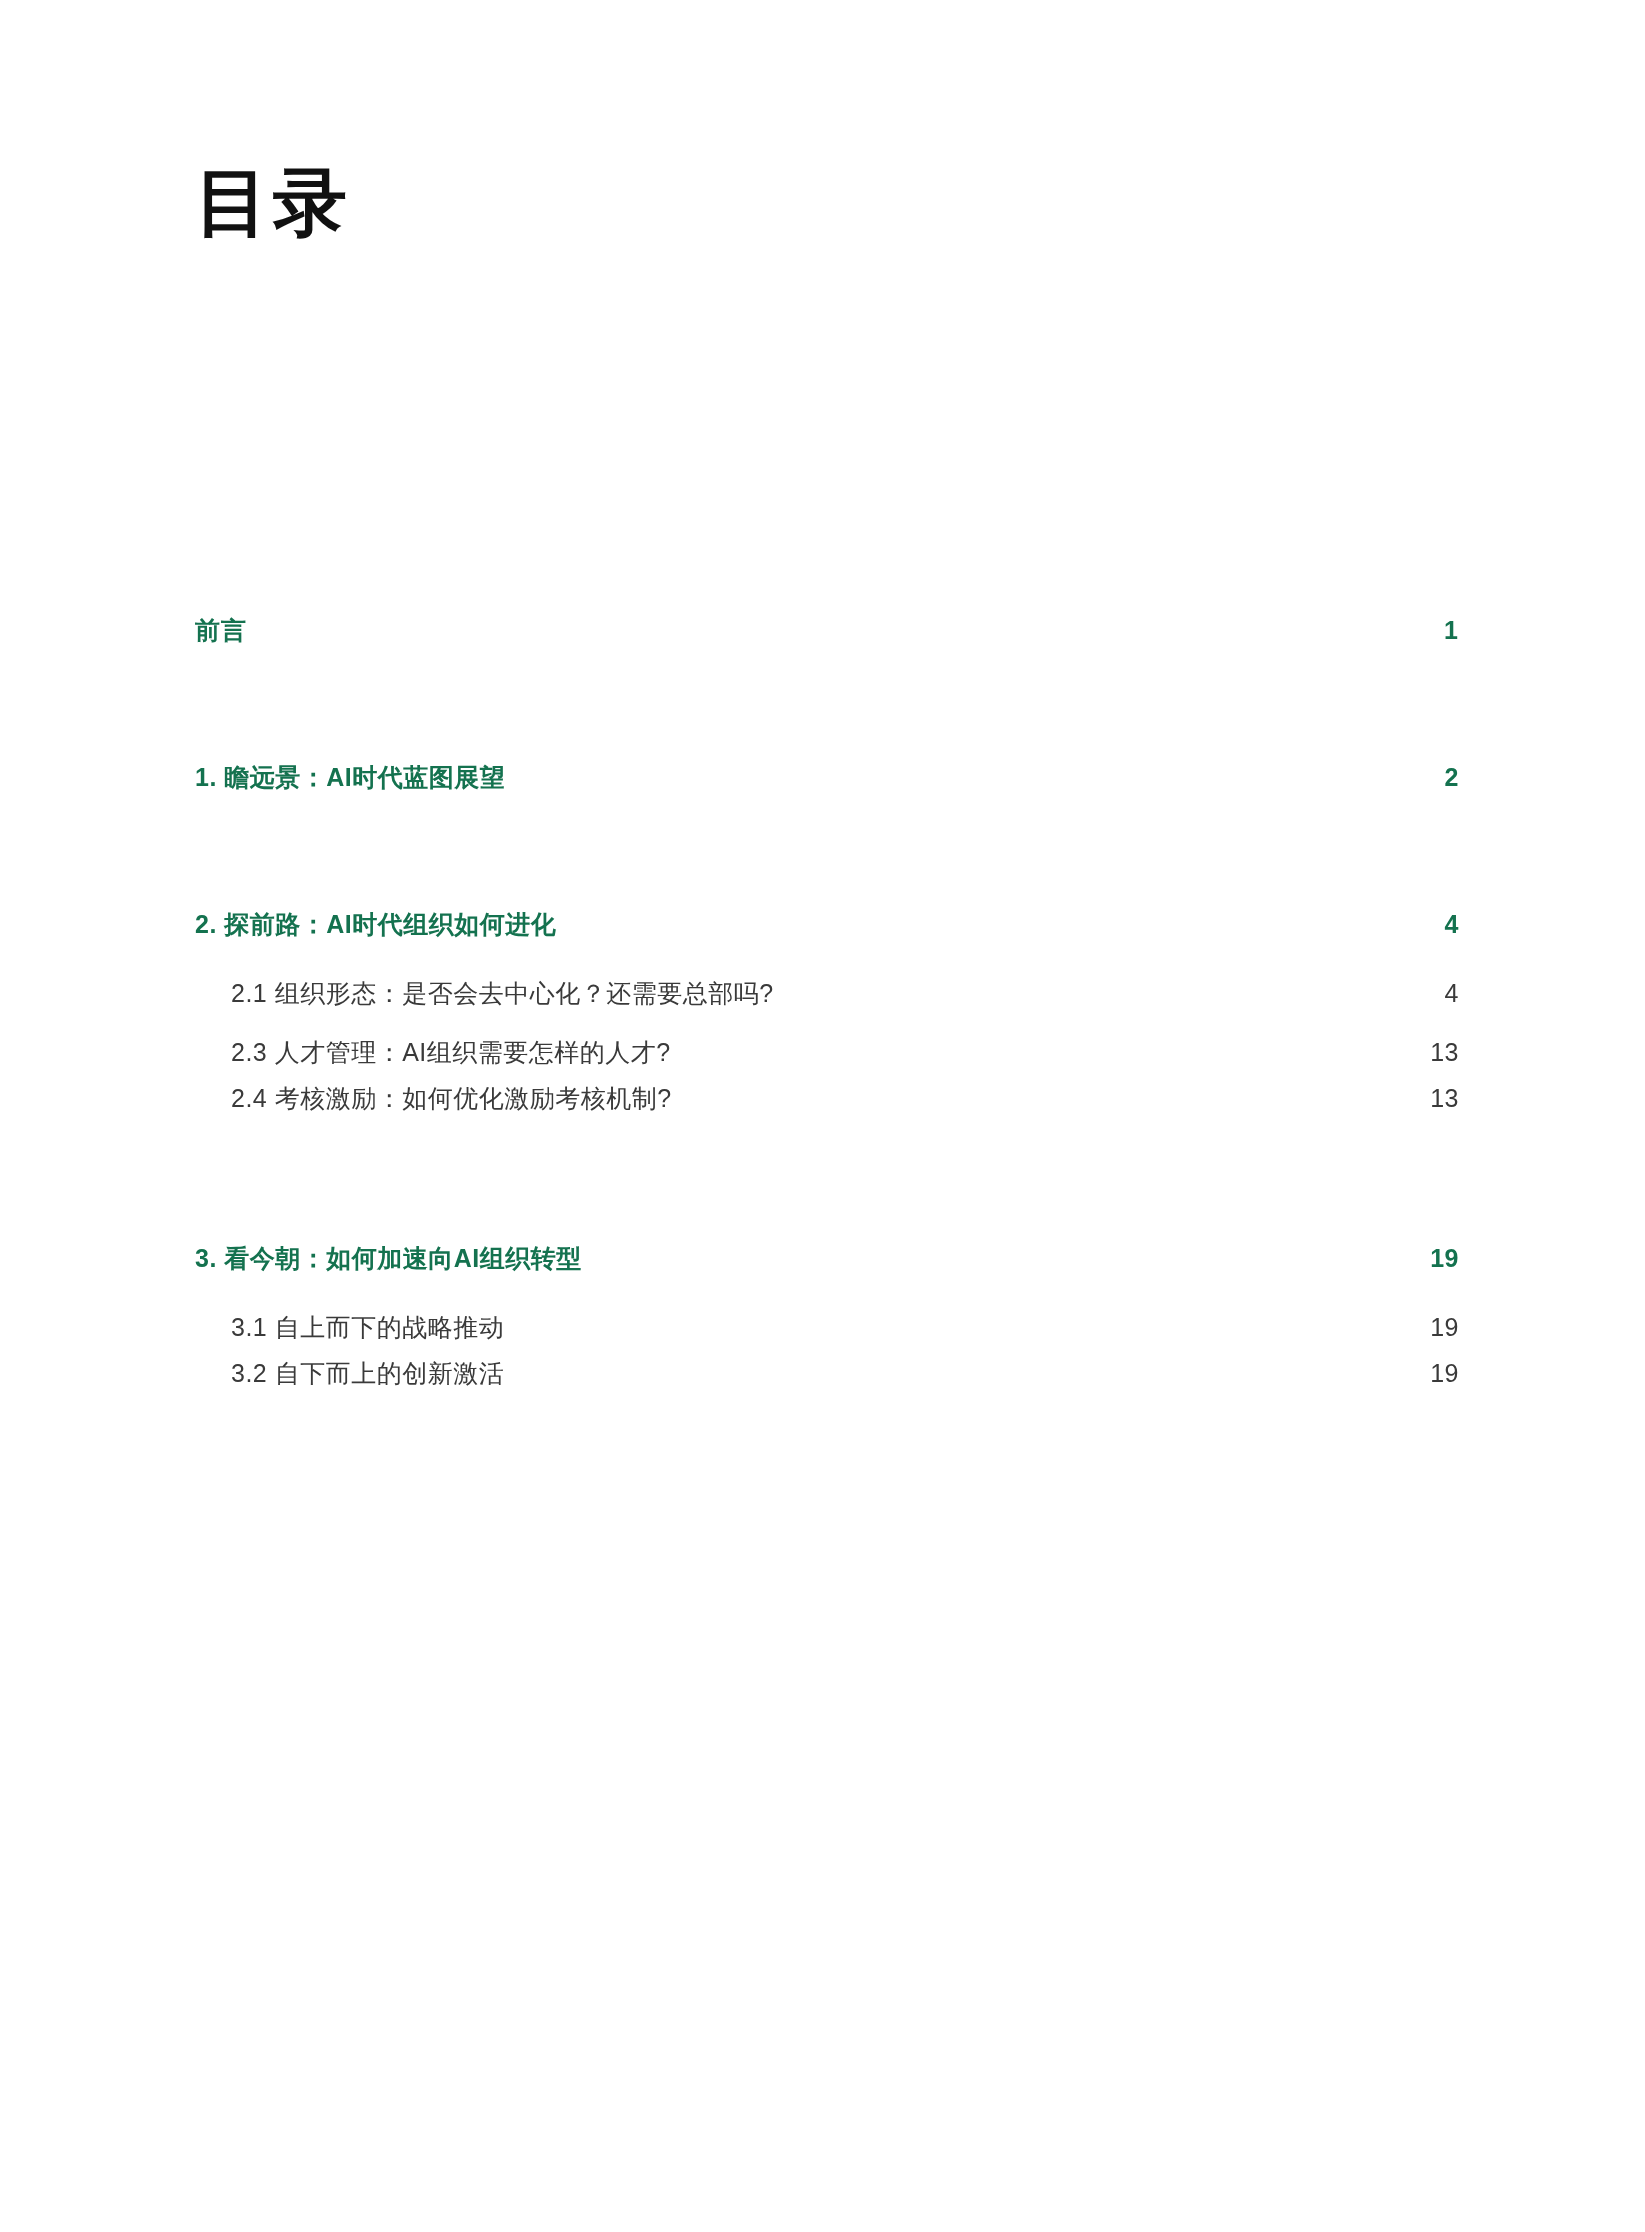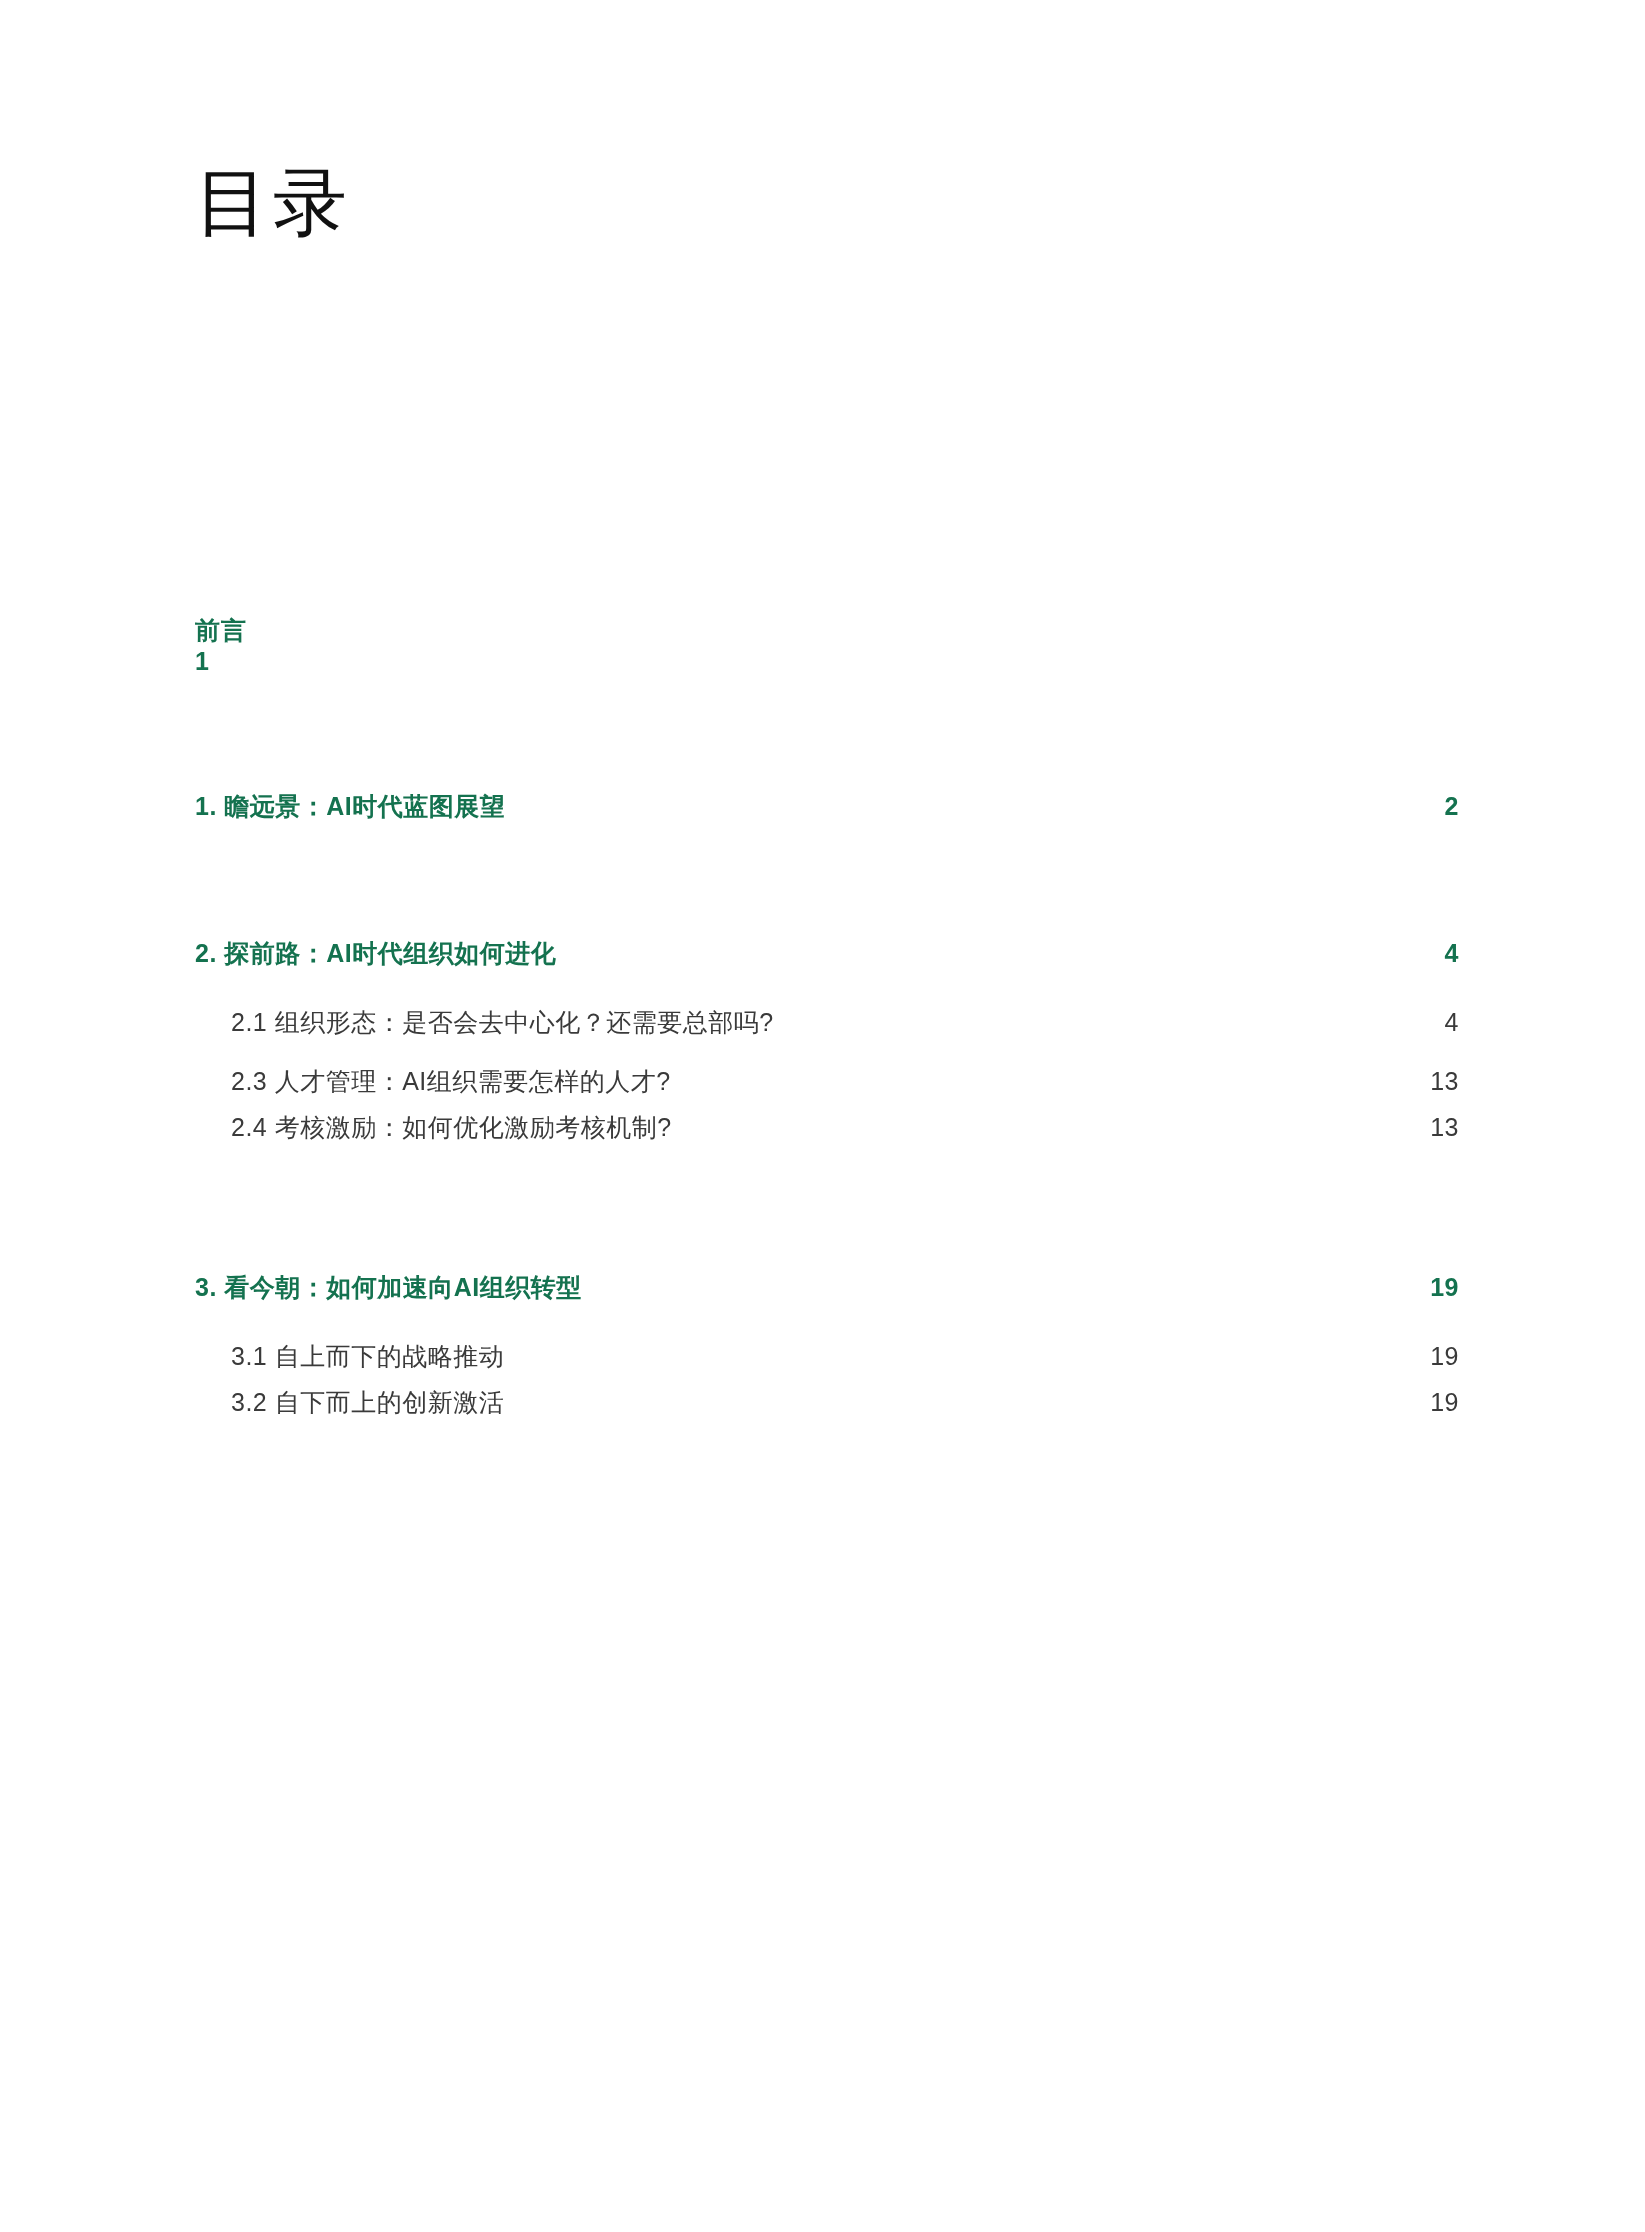--- a/index.html
+++ b/index.html
@@ -17,21 +17,21 @@
   }
   .content {
     position: absolute;
     left: 195px;
     top: 0;
     width: 1264px;
   }
   .toc-title {
     font-family: "Liberation Serif", serif;
     font-size: 74px;
-    font-weight: 400;
+    font-weight: 700;
     color: #111111;
     letter-spacing: 4px;
     margin: 0;
     padding-top: 159px;
     line-height: 1.2;
   }
   .toc-list {
     margin-top: 366px;
   }
   .toc-row {
@@ -45,21 +45,20 @@
   }
   .toc-row .pageno {
     white-space: nowrap;
     text-align: right;
   }
 
   
   .row-part {
     margin-bottom: 0;
     padding-top: 0;
-    flex-direction: column;
   }
   .row-part .label,
   .row-part .pageno {
     font-size: 25px;
     font-weight: 700;
     color: #14724f;
     letter-spacing: 1px;
   }
 
   

